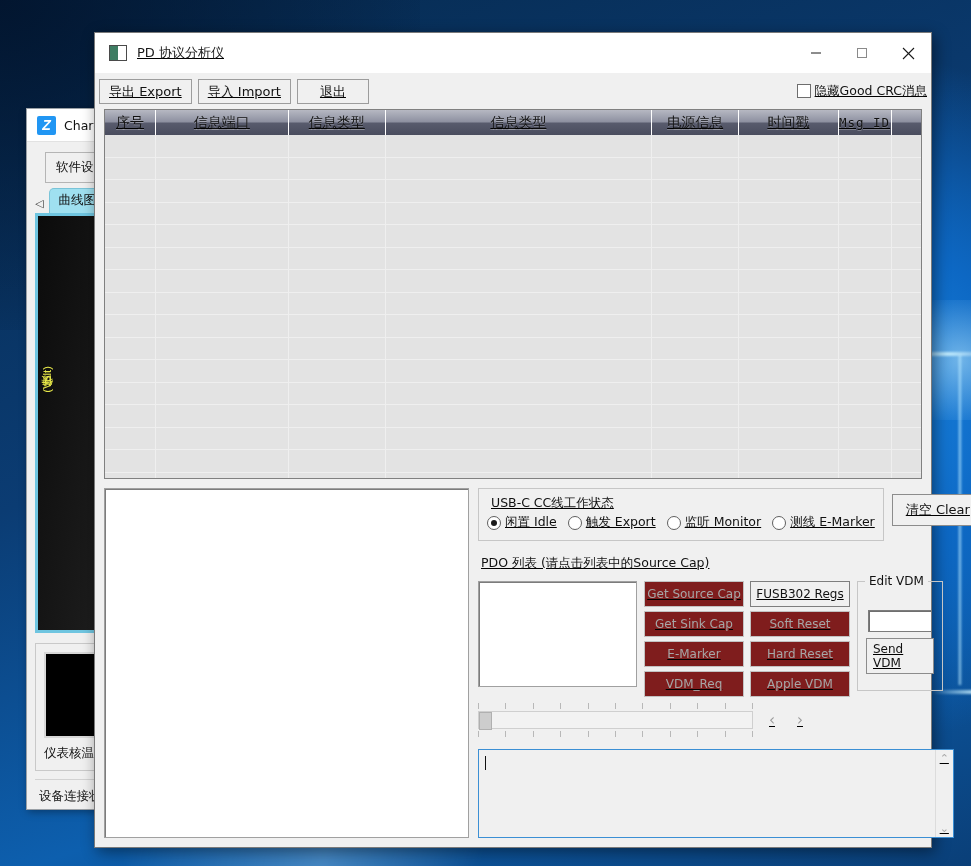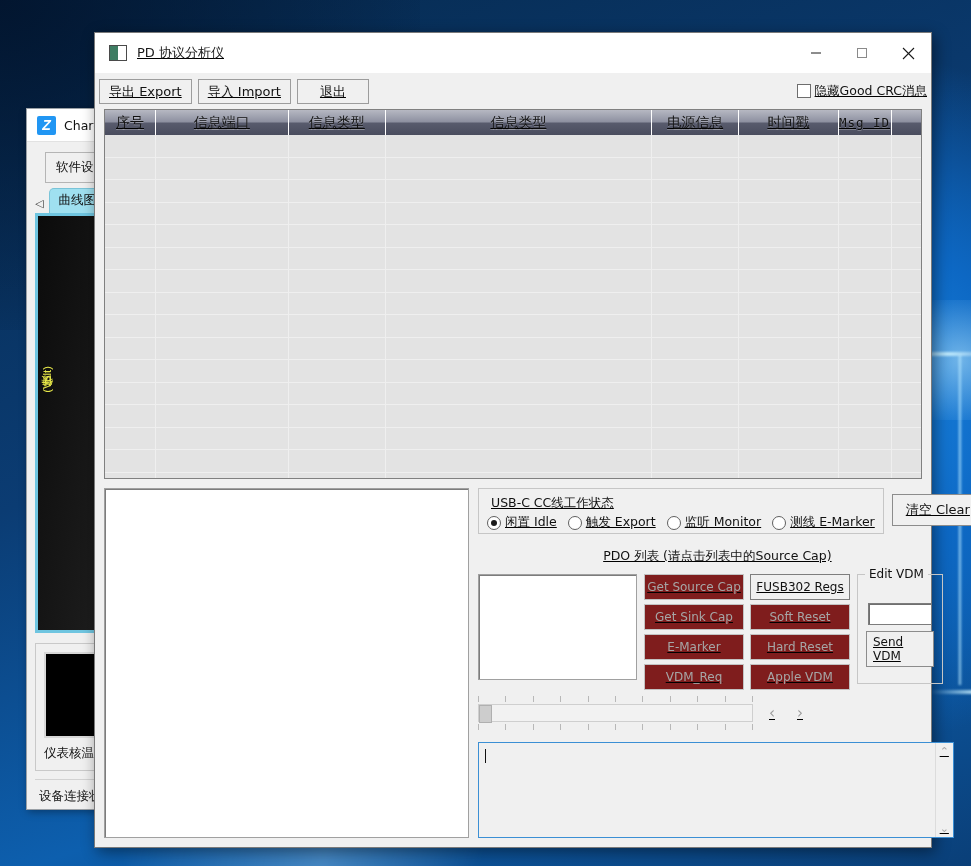--- a/index.html
+++ b/index.html
@@ -206,38 +206,38 @@
   .group {
     border: 1px solid #c6c6c6; position: relative;
     padding: 10px 8px 8px 8px; box-sizing: border-box;
   }
   .group > .legend {
     position: absolute; top: -8px; left: 7px; background: #f0f0f0;
     padding: 0 4px; font-size: 12px; color: #111;
   }
 
   #cc-row { display: flex; align-items: flex-start; gap: 8px; }
-  #cc-group { flex: 1 1 auto; height: 46px; padding: 6px 8px 0 8px; }
+  #cc-group { flex: 1 1 auto; height: 53px; padding: 6px 8px 0 8px; }
   #cc-legend { position: static; display: block; font-size: 12.5px; margin-bottom: 2px; }
   #cc-radios { display: flex; align-items: center; gap: 11px; }
   .radio-item { display: flex; align-items: center; font-size: 12.5px; color: #111; white-space: nowrap; }
   .rdo {
     width: 12px; height: 12px; border: 1px solid #5f5f5f; border-radius: 50%;
     background: #fff; margin-right: 4px; position: relative; flex: 0 0 auto;
   }
   .rdo.on::after {
     content: ""; position: absolute; left: 3px; top: 3px;
     width: 6px; height: 6px; border-radius: 50%; background: #1b1b1b;
   }
   #btn-clear {
     flex: 0 0 auto; border: 1px solid #8c8c8c; background: #f0f0f0;
     font-size: 13px; padding: 6px 13px; color: #111; margin-top: 6px;
   }
 
-  #pdo-label { font-size: 12.5px; color: #111; margin: 8px 0 3px 3px; text-align: center; }
+  #pdo-label { font-size: 12.5px; color: #111; margin: 8px 0 3px 3px; }
   #mid-row { display: flex; gap: 7px; align-items: flex-start; }
   #pdo-list {
     width: 157px; height: 104px; background: #fff; border: 1px solid #a0a0a0;
     box-shadow: inset 1px 1px 0 #7c7c7c; flex: 0 0 auto;
   }
   #btn-grid { display: grid; grid-template-columns: 100px 100px; gap: 4px 6px; flex: 0 0 auto; }
   .act-btn {
     border: 1px solid #c2c2c2; background: #7f1d1d; color: #a6a6a6;
     font-size: 12px; height: 24px; display: flex; align-items: center; justify-content: center;
   }

